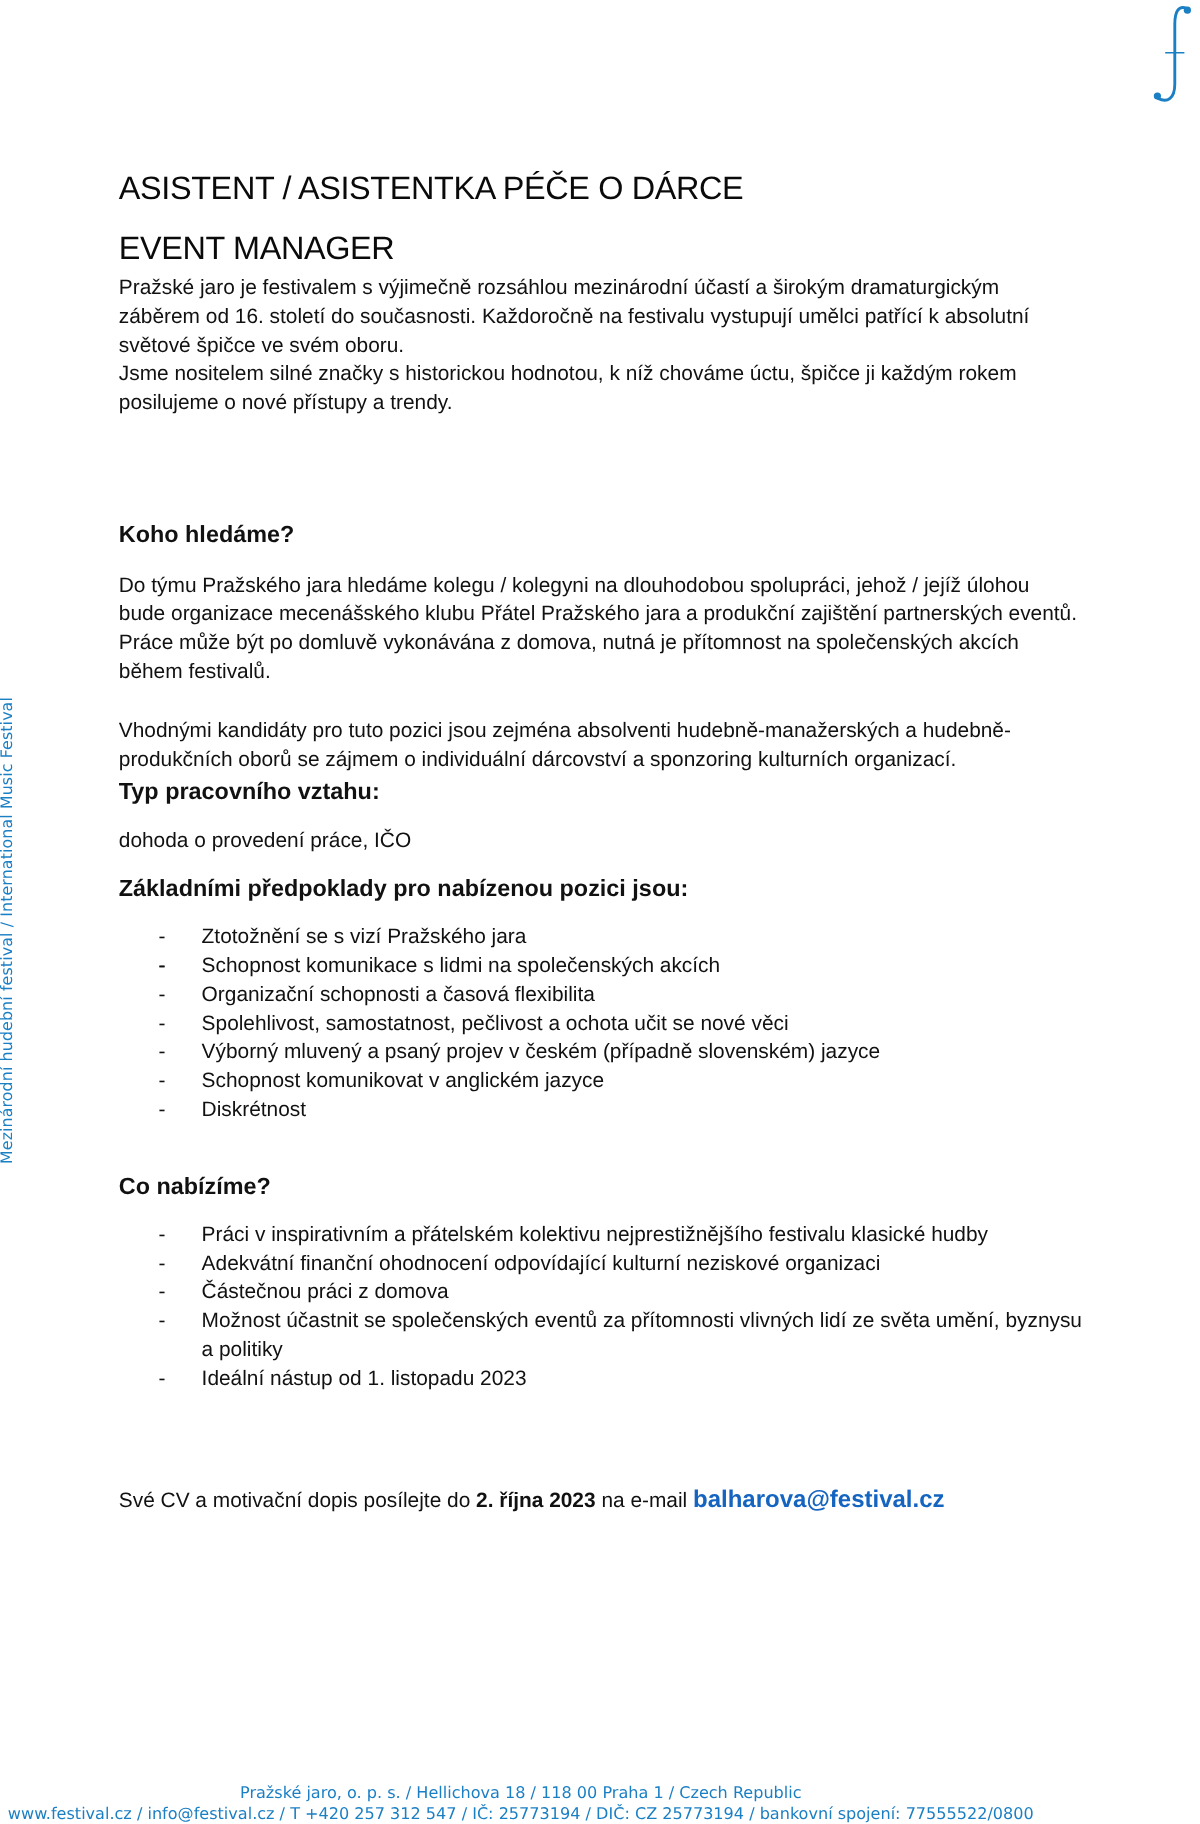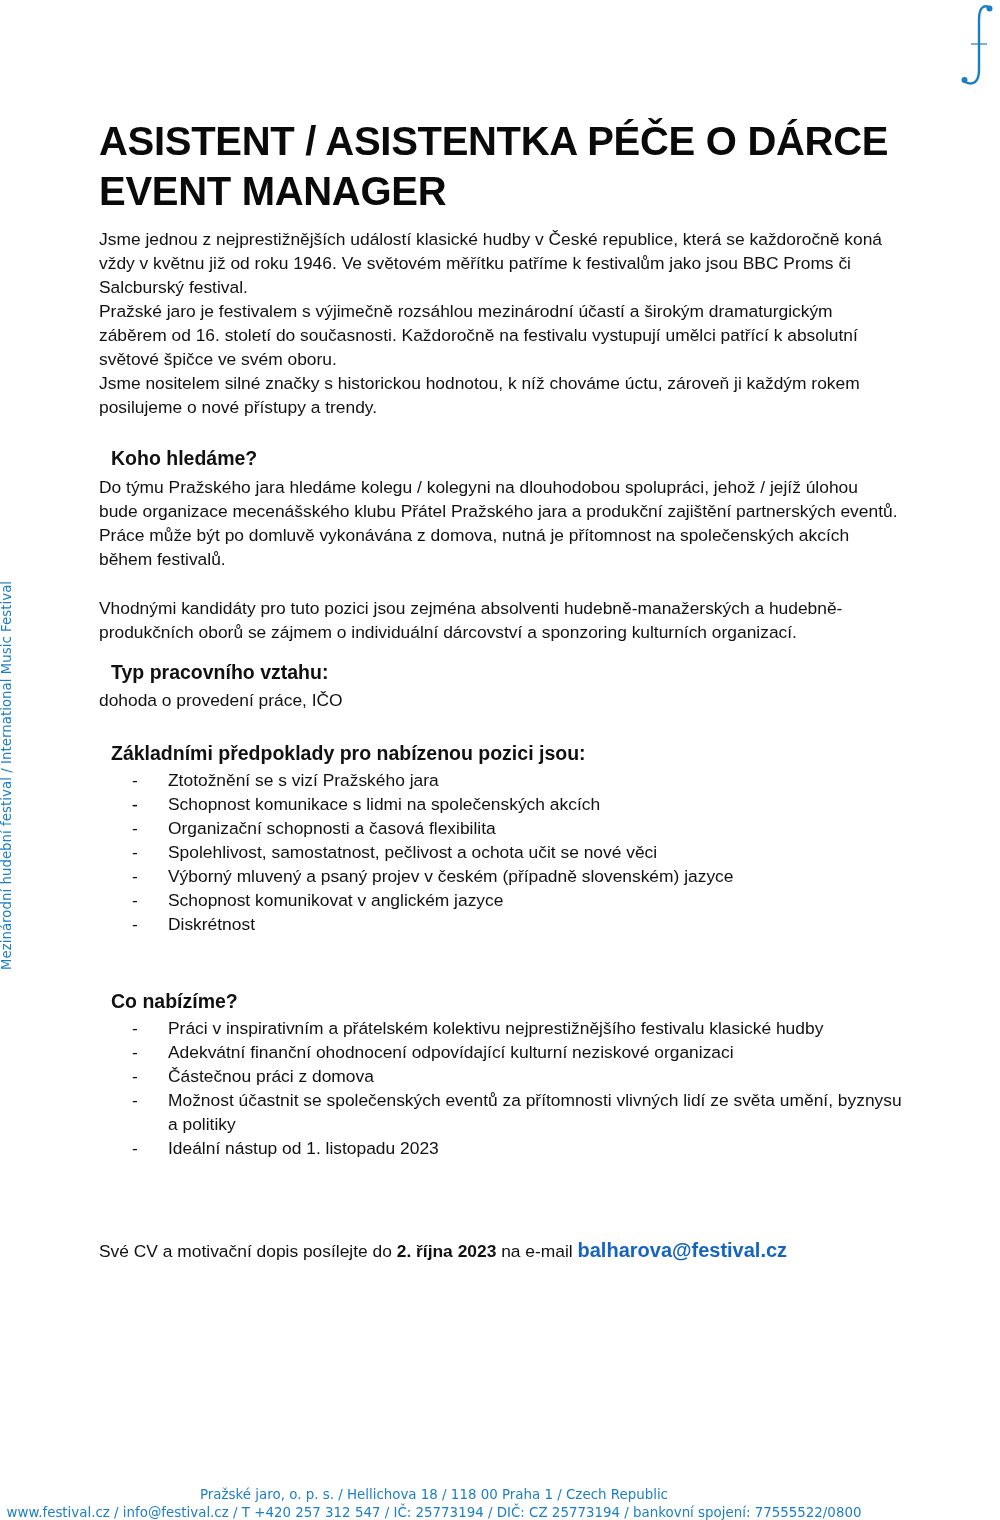--- a/index.html
+++ b/index.html
@@ -33,42 +33,42 @@
       line-height: 18px;
     }
     .content {
       position: absolute;
       left: 99px;
       top: 0;
       width: 830px;
     }
     .title {
       position: absolute;
-      top: 116px;
+      top: 132px;
       left: 0;
       margin: 0;
-      font-size: 40px;
-      font-weight: bold;
+      font-size: 27px;
+      font-weight: normal;
       line-height: 50px;
       letter-spacing: -0.3px;
       color: #0a0a0a;
     }
     .para {
       position: absolute;
       left: 0;
       margin: 0;
       font-size: 17.4px;
       line-height: 24px;
       width: 830px;
     }
     .para p { margin: 0; }
     .h2 {
       position: absolute;
       left: 0;
-      margin: 12px;
+      margin: 0;
       font-size: 19.5px;
       font-weight: bold;
       line-height: 24px;
       color: #111;
     }
     .list {
       position: absolute;
       left: 0;
       margin: 0;
       padding: 0;
@@ -122,23 +122,22 @@
 
 <div class="side-text">Mezinárodní hudební festival / International Music Festival</div>
 
 <div class="content">
   <h1 class="title">
     <span>ASISTENT / ASISTENTKA PÉČE O DÁRCE</span><br>
     <span>EVENT MANAGER</span>
   </h1>
 
   <div class="para" style="top:227px;">
-    <p style="width:815px;">Jsme jednou z nejprestižnějších událostí klasické hudby v České republice, která se každoročně koná vždy v květnu již od roku 1946. Ve světovém měřítku patříme k festivalům jako jsou BBC Proms či Salcburský festival.</p>
     <p style="width:790px;">Pražské jaro je festivalem s výjimečně rozsáhlou mezinárodní účastí a širokým dramaturgickým záběrem od 16. století do současnosti. Každoročně na festivalu vystupují umělci patřící k absolutní světové špičce ve svém oboru.</p>
-    <p style="width:790px;">Jsme nositelem silné značky s historickou hodnotou, k níž chováme úctu, zároveň ji každým rokem posilujeme o nové přístupy a trendy.</p>
+    <p style="width:790px;">Jsme nositelem silné značky s historickou hodnotou, k níž chováme úctu, špičce ji každým rokem posilujeme o nové přístupy a trendy.</p>
   </div>
 
   <h2 class="h2" style="top:434px;">Koho hledáme?</h2>
   <div class="para" style="top:475px;">
     <p style="width:800px;">Do týmu Pražského jara hledáme kolegu / kolegyni na dlouhodobou spolupráci, jehož / jejíž úlohou bude organizace mecenášského klubu Přátel Pražského jara a produkční zajištění partnerských eventů. Práce může být po domluvě vykonávána z domova, nutná je přítomnost na společenských akcích během festivalů.</p>
   </div>
   <div class="para" style="top:596px;">
     <p style="width:822px;">Vhodnými kandidáty pro tuto pozici jsou zejména absolventi hudebně-manažerských a hudebně-produkčních oborů se zájmem o individuální dárcovství a sponzoring kulturních organizací.</p>
   </div>
 

